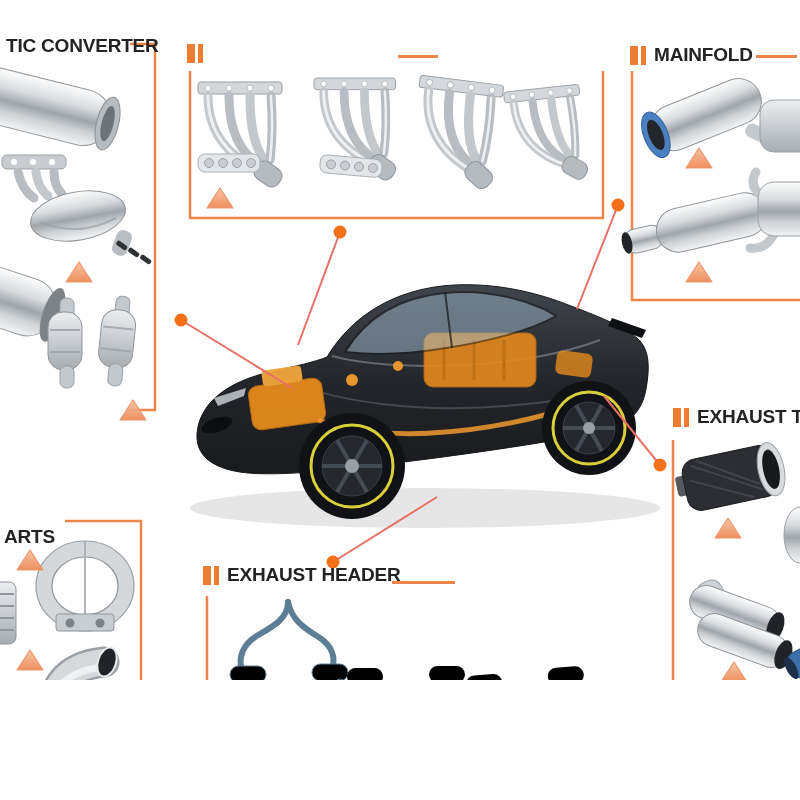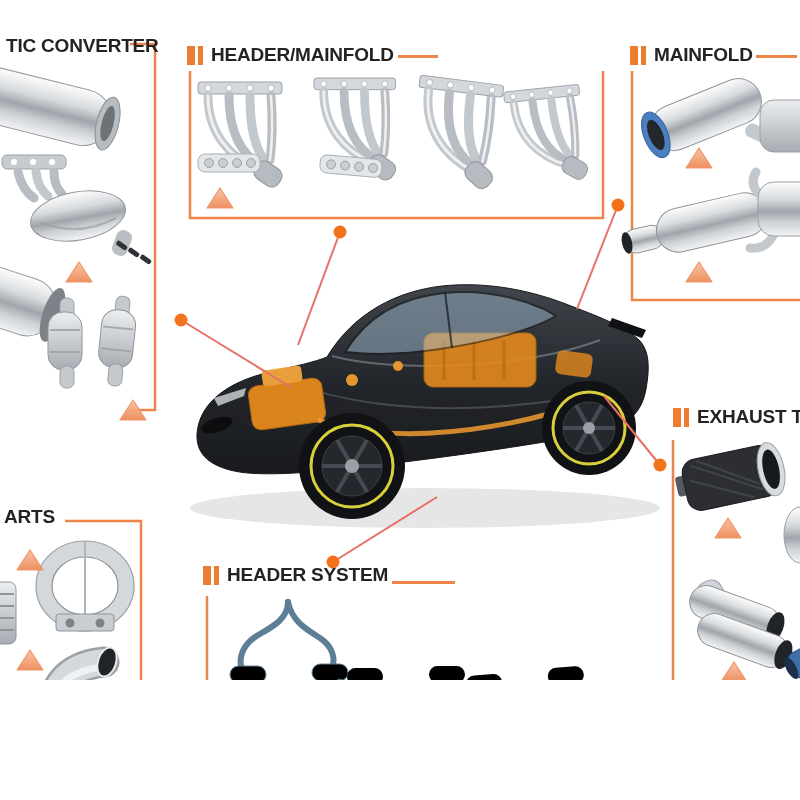--- a/index.html
+++ b/index.html
@@ -286,21 +286,20 @@
 
   <div class="title" style="left:6px;top:35px" data-name="section-title-catalytic-converter">
     <span class="txt" data-name="catalytic-converter-title-label">TIC CONVERTER</span>
   </div>
 
   <div class="title" style="left:187px;top:44px" data-name="section-title-header-manifold">
     <span class="bars" data-name="section-marker-icon">
         <i class="b1"></i>
         <i class="b2"></i>
       </span>
-    <span class="txt" data-name="header-manifold-title-label">HEADER/MAINFOLD</span>
   </div>
   <div class="dash" style="left:398px;top:55px;width:40px" data-name="title-dash"></div>
 
   <div class="title" style="left:630px;top:44px" data-name="section-title-muffler">
     <span class="bars" data-name="section-marker-icon">
         <i class="b1"></i>
         <i class="b2"></i>
       </span>
     <span class="txt" data-name="muffler-title-label">MAINFOLD</span>
   </div>
@@ -312,21 +311,21 @@
         <i class="b2"></i>
       </span>
     <span class="txt" data-name="exhaust-tip-title-label">EXHAUST TIP</span>
   </div>
 
   <div class="title" style="left:203px;top:564px" data-name="section-title-exhaust-system">
     <span class="bars" data-name="section-marker-icon">
         <i class="b1"></i>
         <i class="b2"></i>
       </span>
-    <span class="txt" data-name="exhaust-system-title-label">HEADER SYSTEM</span>
+    <span class="txt" data-name="exhaust-system-title-label">EXHAUST HEADER</span>
   </div>
   <div class="dash" style="left:392px;top:581px;width:63px" data-name="title-dash"></div>
 
-  <div class="title" style="left:4px;top:506px" data-name="section-title-exhaust-parts">
+  <div class="title" style="left:4px;top:526px" data-name="section-title-exhaust-parts">
     <span class="txt" data-name="exhaust-parts-title-label">ARTS</span>
   </div>
 
 </div>
 
 </body></html>

